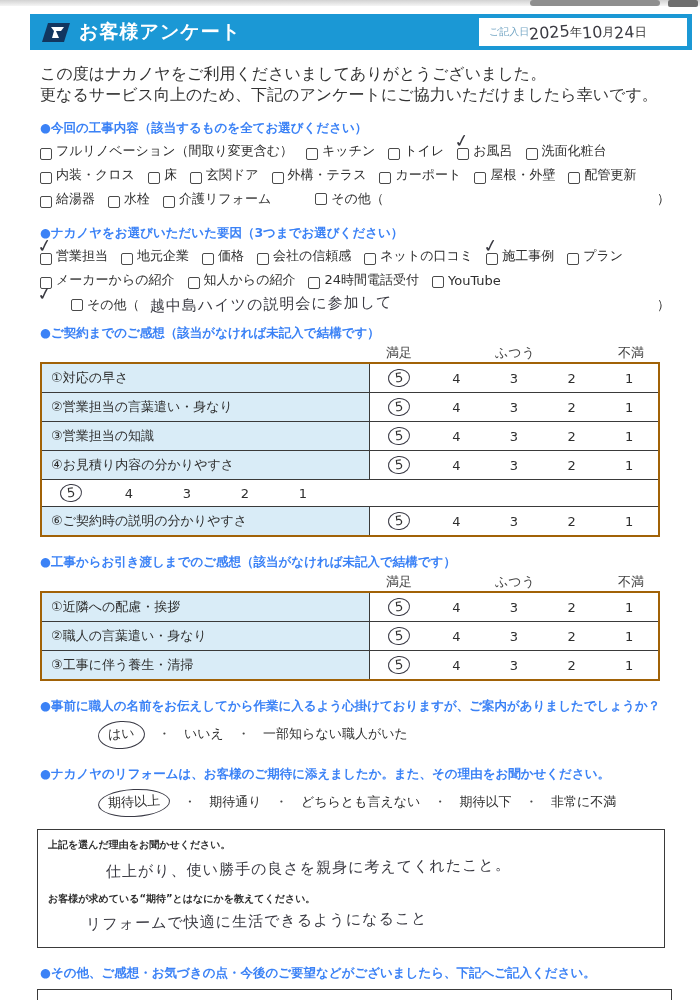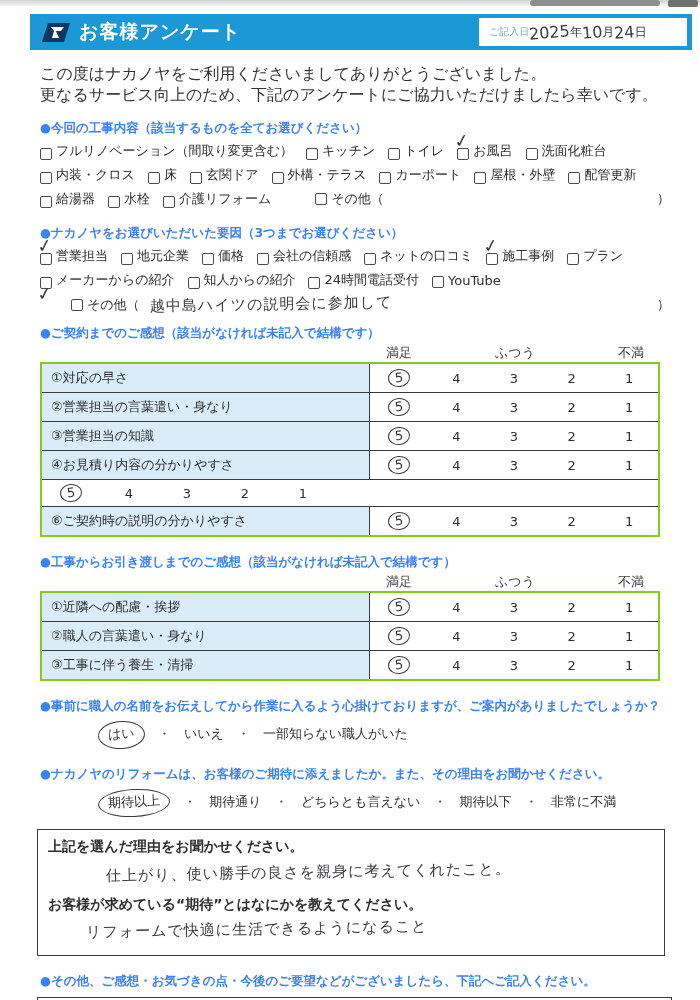--- a/index.html
+++ b/index.html
@@ -37,33 +37,33 @@
   .fillrow { flex:1; display:flex; align-items:center;padding-left:31px; }
   .paren-close { margin-left:auto; font-size:13px; }
 
   .hw { color:#3a3a42; font-size:15px; letter-spacing:1px; }
   .tilt { transform:rotate(-1deg); display:inline-block; }
 
   
   .rt-headrow { display:flex; font-size:13px; color:#444; margin-top:3px; }
   .rt-spacer { width:330px; }
   .rt-hcell { width:58px; text-align:center; }
-  .rt-body { border:2px solid #84cc16; width:620px; }
+  .rt-body { border:2px solid #a16207; width:620px; }
   .rt-row { display:flex; align-items:stretch; border-top:1px solid #3a3a3a; }
   .rt-row:first-child { border-top:none; }
   .rt-label { width:330px; background:#d9ecf7; padding:5px 9px; font-size:13px; border-right:1.5px solid #3a3a3a; }
   .ncell { width:58px; display:flex; align-items:center; justify-content:center; font-size:13px; padding:4px 0; }
   .circ { display:inline-block; border:1.5px solid #3a3a45; border-radius:50%; padding:0 6px 1px; transform:rotate(-7deg); }
 
   .q-opts { margin:7px 0 0 58px; font-size:13px; }
   .q-opts .sep { margin:0 9px; color:#444; }
   .copt { display:inline-block; border:1.6px solid #3a3a45; border-radius:50%; padding:3px 9px 5px; transform:rotate(-3deg); }
 
   .rbox { margin:12px 0 0 -3px; width:628px; border:1.5px solid #3a3a3a; padding:8px 10px 16px; }
-  .prompt { font-size:14px; font-weight:bold; color:#2e2e2e; }
+  .prompt { font-size:10px; font-weight:bold; color:#2e2e2e; }
   .ans1 { margin:7px 0 14px 58px; }
   .ans2 { margin:6px 0 0 38px; }
 
   .obox { margin:8px 0 0 -3px; width:635px; border:1.5px solid #3a3a3a; padding:10px 12px; min-height:92px; }
   .obox .hw { display:block; line-height:26px; }
 </style>
 </head>
 <body>
 
 <div class="page">

